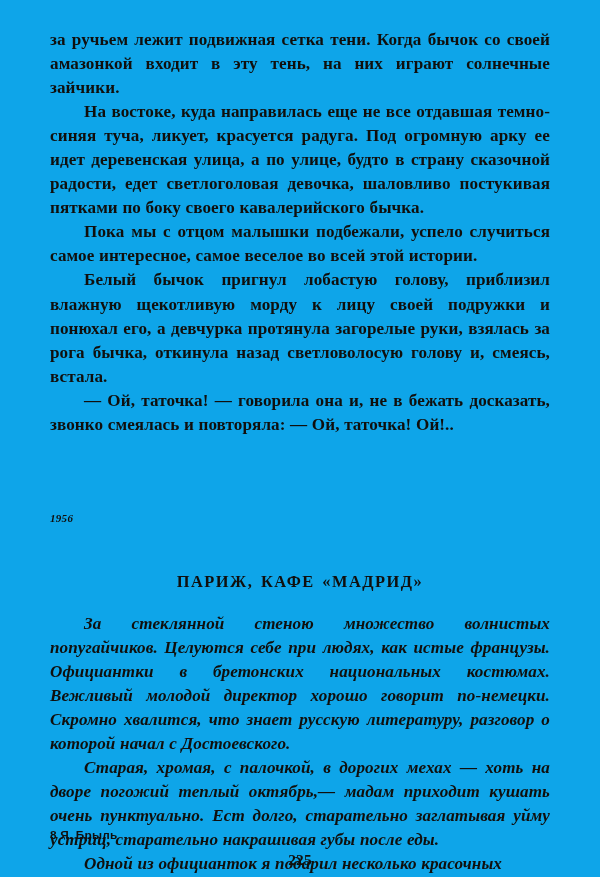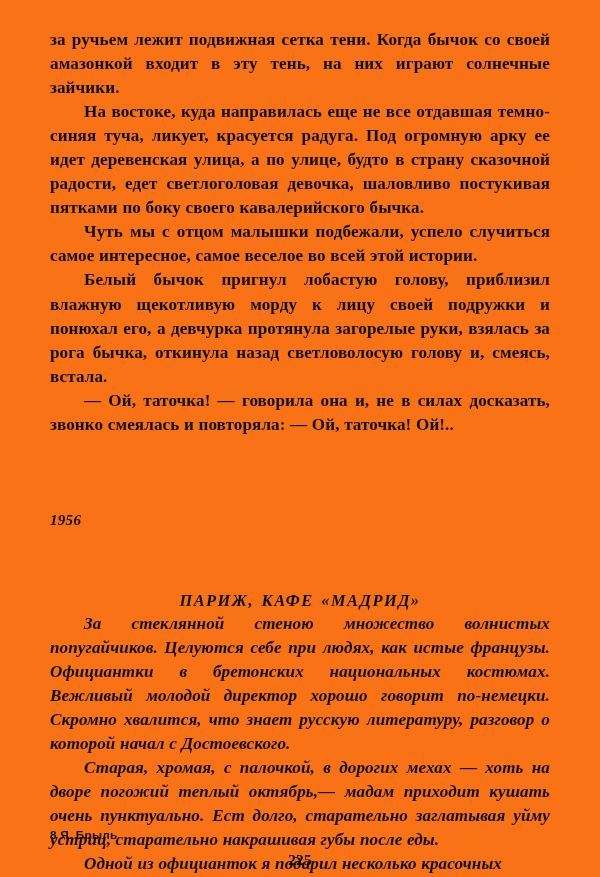--- a/index.html
+++ b/index.html
@@ -7,21 +7,21 @@
     margin: 0;
     padding: 0;
     background: #ffffff;
   }
 
   .page {
     position: relative;
     width: 600px;
     height: 877px;
     margin: 0 auto;
-    background: #f97316;
+    background: #0ea5e9;
     overflow: hidden;
     font-family: "Liberation Serif", "DejaVu Serif", serif;
     color: #100f0d;
     -webkit-font-smoothing: none;
   }
 
   
   .textblock {
     position: absolute;
     left: 50px;
@@ -44,39 +44,37 @@
   
   .para.cont {
     text-indent: 0;
   }
 
   
   .date {
     position: absolute;
     left: 50px;
     top: 512px;
-    font-size: 15px;
+    font-size: 11px;
     font-style: italic;
     font-weight: 700;
     letter-spacing: 0.3px;
   }
 
   
   .chapter-title {
     position: absolute;
     left: 0;
     right: 0;
     top: 572px;
     text-align: center;
     font-size: 16.4px;
-    font-style: italic;
     font-weight: 700;
     letter-spacing: 1.5px;
     word-spacing: 2px;
-    margin-top: 19px;
   }
 
   
   .textblock2 {
     position: absolute;
     left: 50px;
     top: 612px;
     width: 500px;
     font-style: italic;
   }
@@ -113,23 +111,23 @@
   }
 </style>
 </head>
 <body>
 
 <div class="page">
 
   <div class="textblock">
     <p class="para cont">за ручьем лежит подвижная сетка тени. Когда бычок со своей амазонкой входит в эту тень, на них играют солнечные зайчики.</p>
     <p class="para">На востоке, куда направилась еще не все отдавшая темно-синяя туча, ликует, красуется радуга. Под огромную арку ее идет деревенская улица, а по улице, будто в страну сказочной радости, едет светлоголовая девочка, шаловливо постукивая пятками по боку своего кавалерийского бычка.</p>
-    <p class="para">Чуть мы с отцом малышки подбежали, успело случиться самое интересное, самое веселое во всей этой истории.</p>
+    <p class="para">Пока мы с отцом малышки подбежали, успело случиться самое интересное, самое веселое во всей этой истории.</p>
     <p class="para">Белый бычок пригнул лобастую голову, приблизил влажную щекотливую морду к лицу своей подружки и понюхал его, а девчурка протянула загорелые руки, взялась за рога бычка, откинула назад светловолосую голову и, смеясь, встала.</p>
-    <p class="para">— Ой, таточка! — говорила она и, не в силах досказать, звонко смеялась и повторяла: — Ой, таточка! Ой!..</p>
+    <p class="para">— Ой, таточка! — говорила она и, не в бежать досказать, звонко смеялась и повторяла: — Ой, таточка! Ой!..</p>
   </div>
 
   <div class="date">1956</div>
 
   <div class="chapter-title">ПАРИЖ, КАФЕ «МАДРИД»</div>
 
   <div class="textblock2">
     <p class="para">За стеклянной стеною множество волнистых попугайчиков. Целуются себе при людях, как истые французы. Официантки в бретонских национальных костюмах. Вежливый молодой директор хорошо говорит по-немецки. Скромно хвалится, что знает русскую литературу, разговор о которой начал с Достоевского.</p>
     <p class="para">Старая, хромая, с палочкой, в дорогих мехах — хоть на дворе погожий теплый октябрь,— мадам приходит кушать очень пунктуально. Ест долго, старательно заглатывая уйму устриц, старательно накрашивая губы после еды.</p>
     <p class="para">Одной из официанток я подарил несколько красочных</p>

